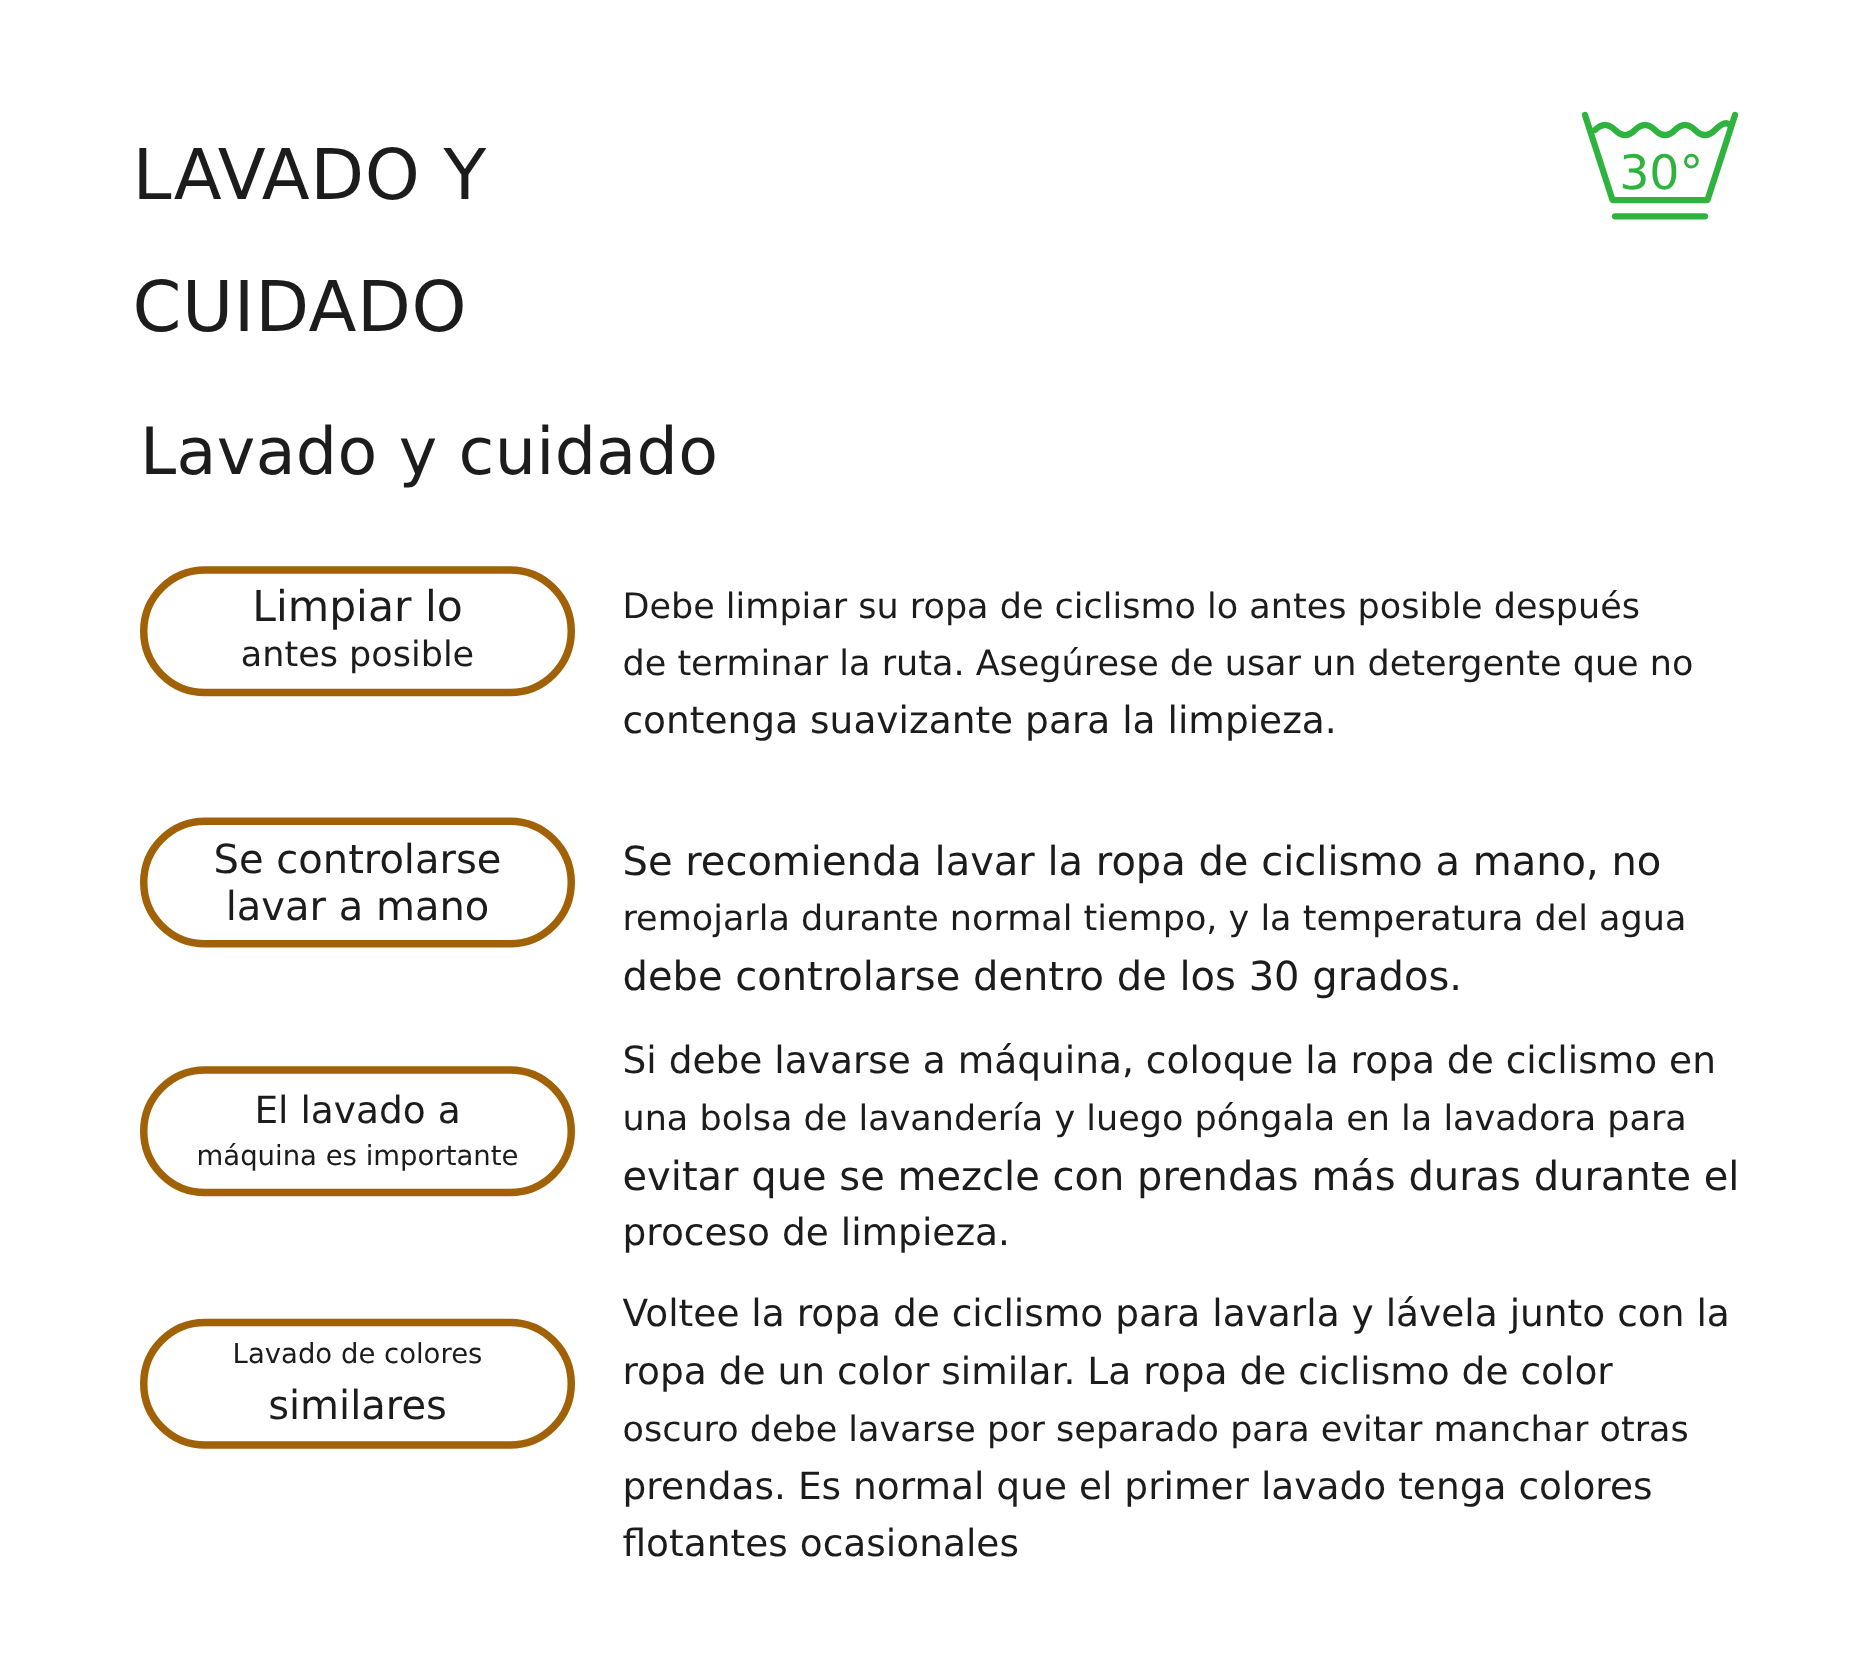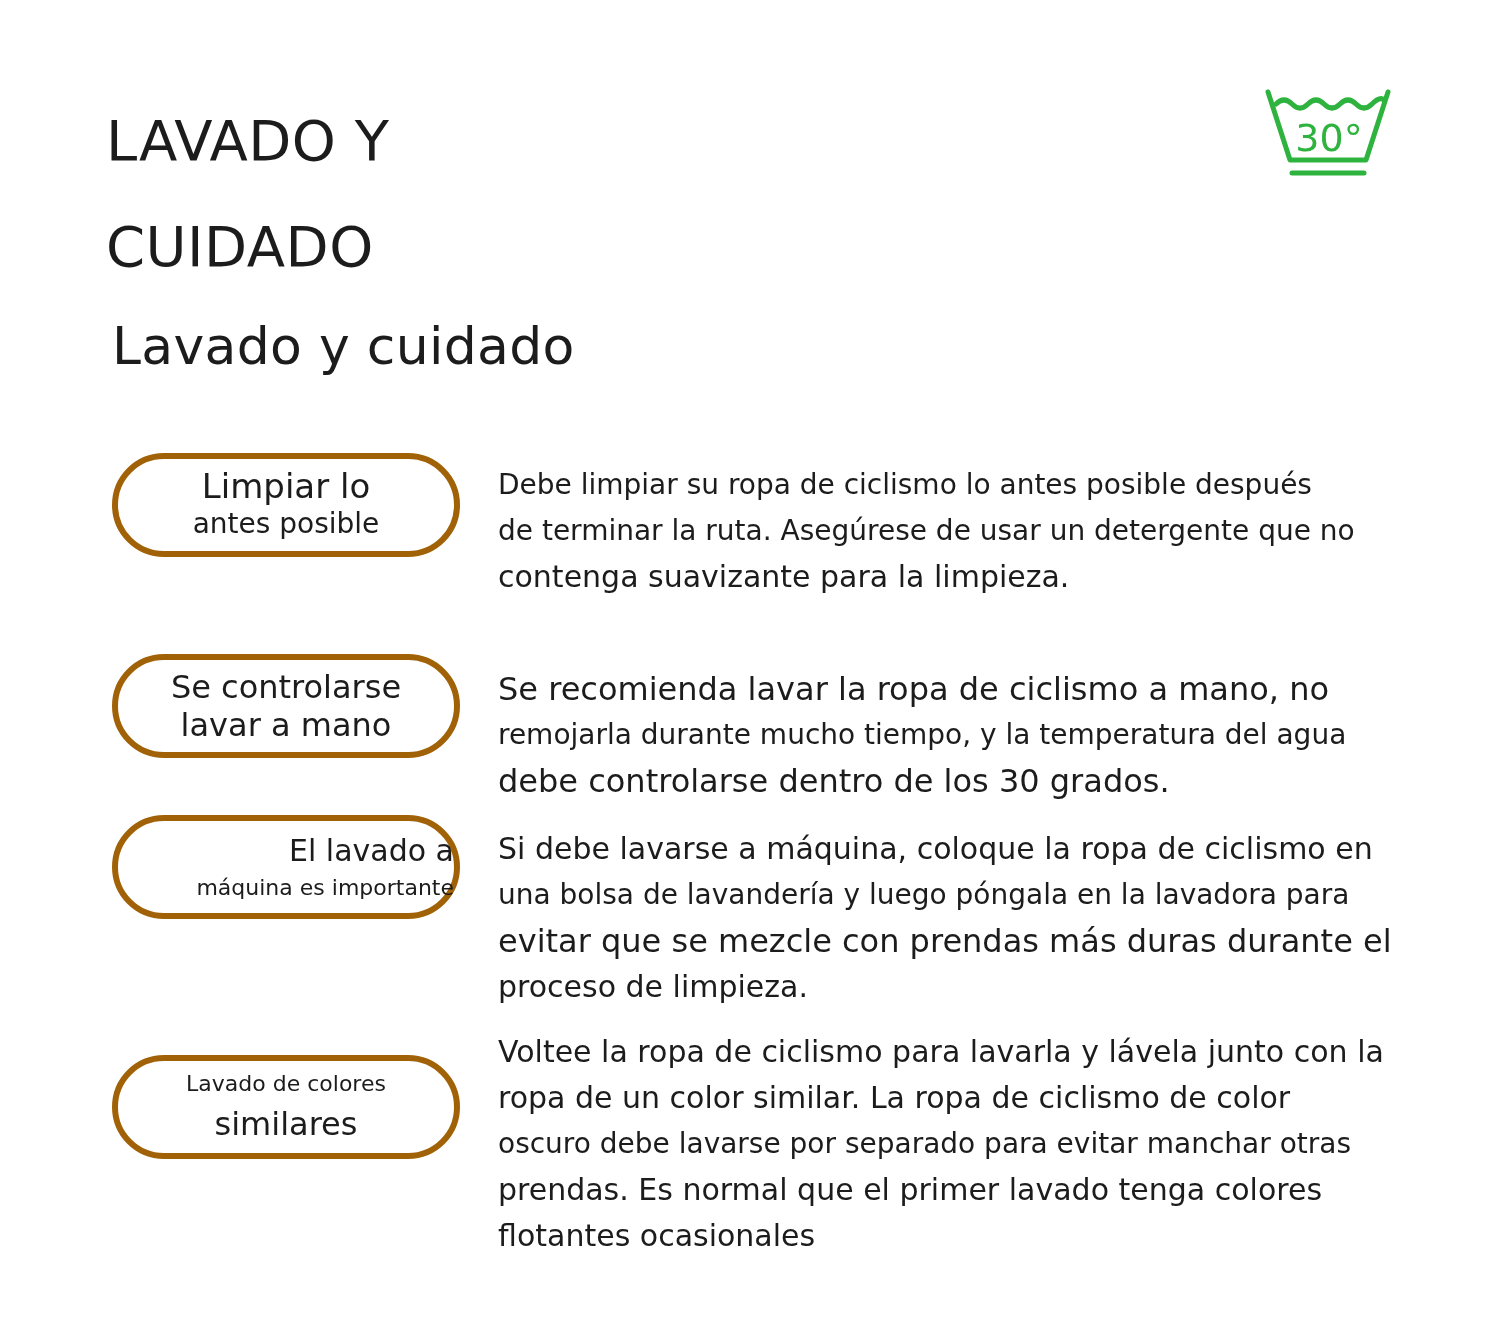--- a/index.html
+++ b/index.html
@@ -9,21 +9,21 @@
       color: #1c1c1c;
     }
     .main-title {
       position: absolute; left: 106px; top: 88px;
       font-size: 56px; font-weight: 400; line-height: 106px;
       letter-spacing: 0.5px; margin: 0;
     }
     .main-title span { display: block; }
     .wash-icon { position: absolute; left: 1262px; top: 84px; width: 132px; height: 96px; }
     .subtitle {
-      position: absolute; left: 112px; top: 316px; margin: 0;
+      position: absolute; left: 112px; top: 332px; margin: 0;
       font-size: 52px; font-weight: 400; letter-spacing: 0.3px;
     }
     .pill {
       position: absolute; left: 112px; width: 336px; height: 92px;
       border: 6px solid #a16207; border-radius: 52px; box-sizing: content-box;
       display: flex; flex-direction: column; align-items: center; justify-content: center;
       text-align: center; line-height: 1.2;
     }
     .pill span { display: block; white-space: nowrap; }
     .desc { position: absolute; left: 482px; margin: 16px; }
@@ -61,25 +61,25 @@
   <span class="s28">de terminar la ruta. Asegúrese de usar un detergente que no</span>
   <span class="s30">contenga suavizante para la limpieza.</span>
 </p>
 
 <div class="pill" style="top:654px;">
   <span class="s32">Se controlarse</span>
   <span class="s32">lavar a mano</span>
 </div>
 <p class="desc" style="top:650px;">
   <span class="s32">Se recomienda lavar la ropa de ciclismo a mano, no</span>
-  <span class="s28">remojarla durante mucho tiempo, y la temperatura del agua</span>
+  <span class="s28">remojarla durante normal tiempo, y la temperatura del agua</span>
   <span class="s32">debe controlarse dentro de los 30 grados.</span>
 </p>
 
-<div class="pill" style="top:815px;align-items:flex-end;">
+<div class="pill" style="top:853px;">
   <span class="s30">El lavado a</span>
   <span class="s22" style="font-size:22px; margin-top:6px;">máquina es importante</span>
 </div>
 <p class="desc" style="top:810px;">
   <span class="s30">Si debe lavarse a máquina, coloque la ropa de ciclismo en</span>
   <span class="s28">una bolsa de lavandería y luego póngala en la lavadora para</span>
   <span class="s32">evitar que se mezcle con prendas más duras durante el</span>
   <span class="s30">proceso de limpieza.</span>
 </p>
 

